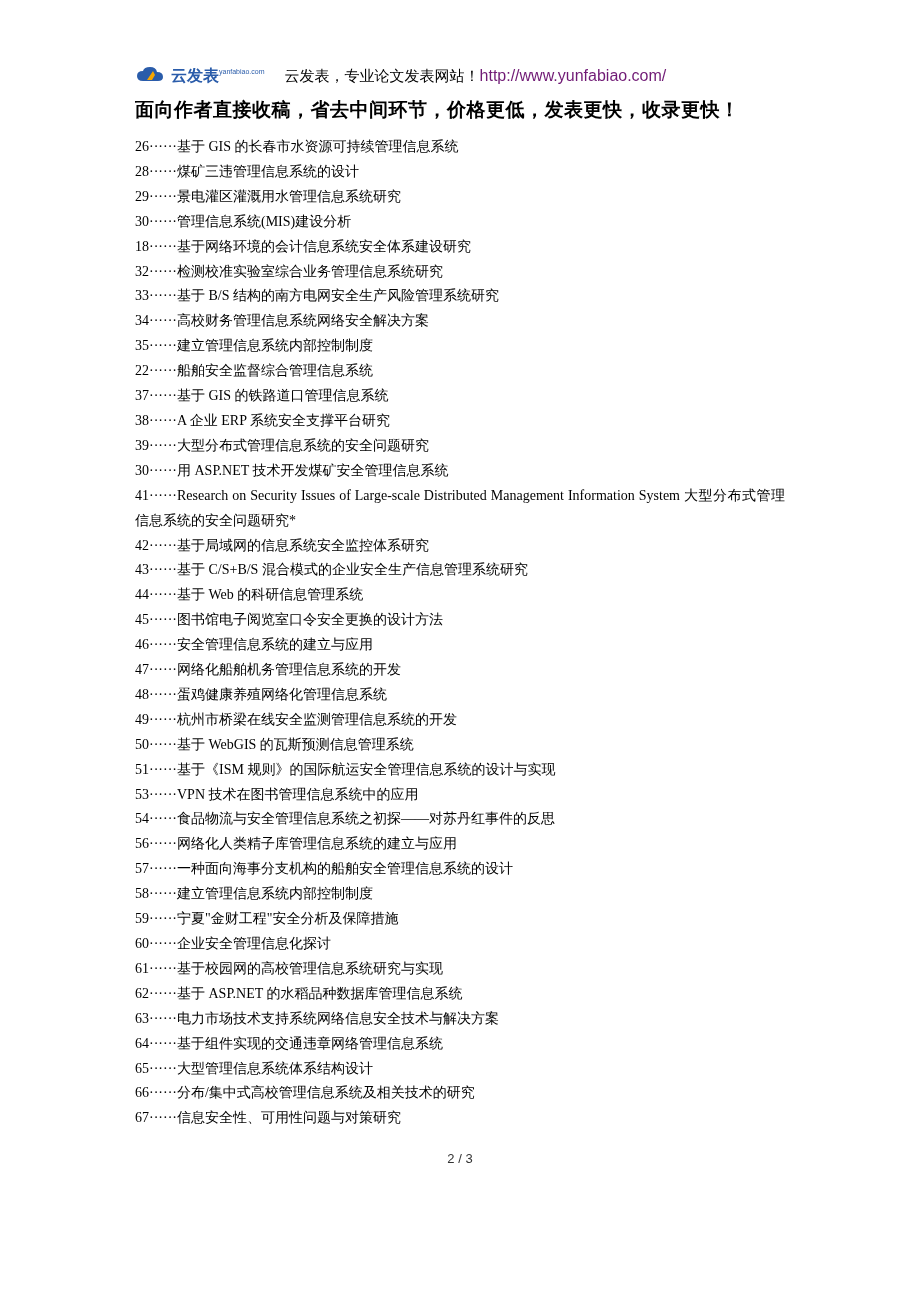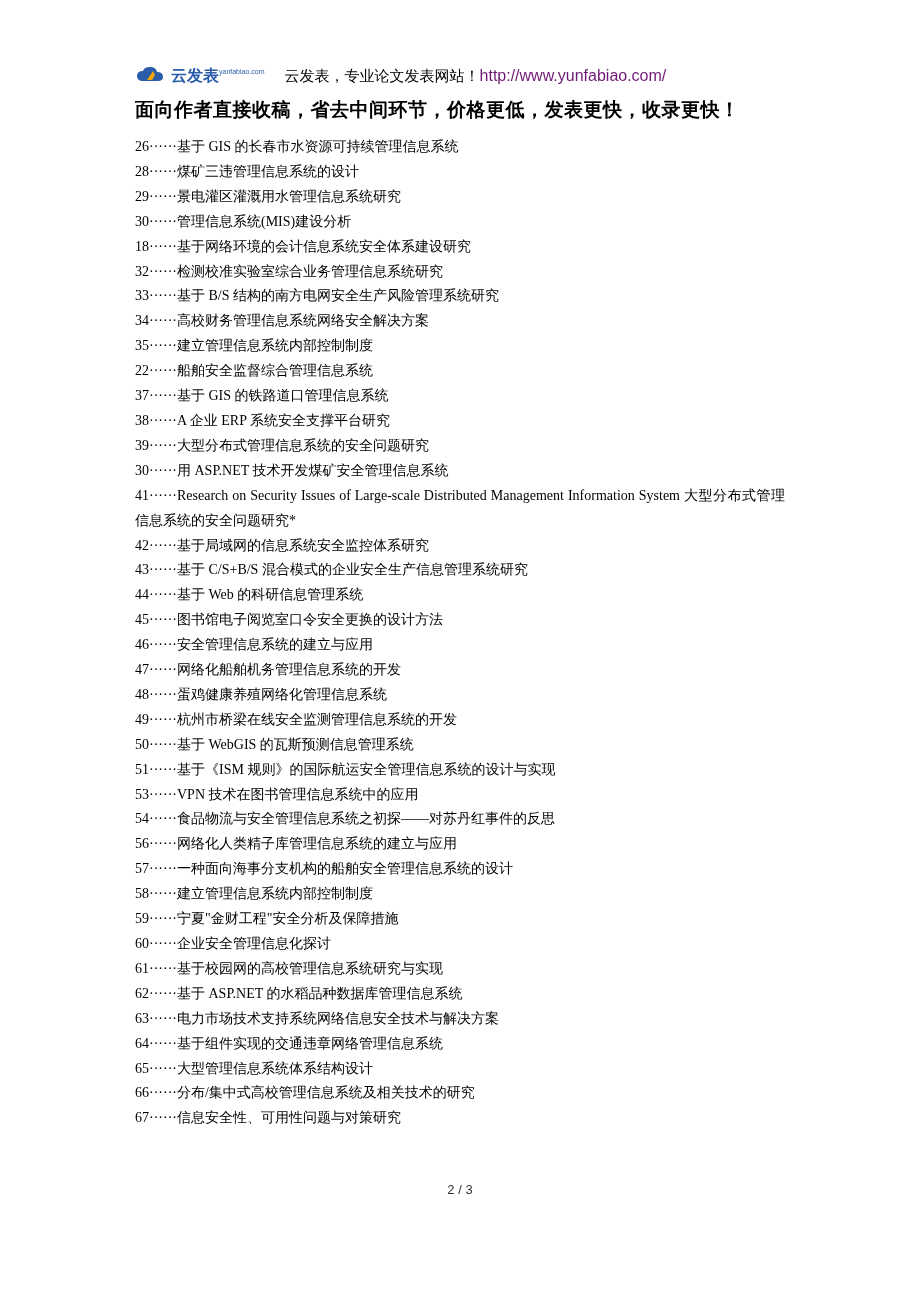--- a/index.html
+++ b/index.html
@@ -60,21 +60,21 @@
     line-height: 1.78;
   }
   .list-item {
     text-align: justify;
     text-justify: inter-ideograph;
     font-family: Liberation Serif, serif;
   }
   .page-num {
     text-align: center;
     font-size: 13px;
-    margin-top: 51px;
+    margin-top: 20px;
     color: #333;
   }
 </style>
 </head>
 <body>
 
 <div class="page">
 
   <div class="header">
     <span class="logo">

